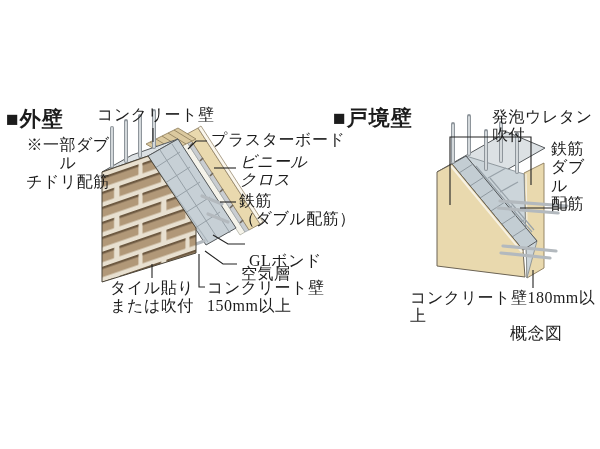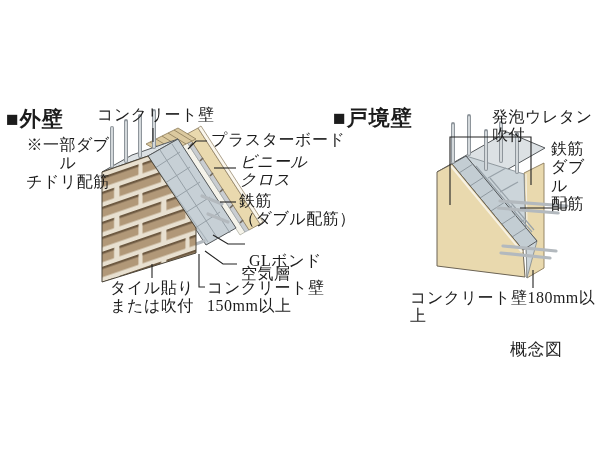--- a/index.html
+++ b/index.html
@@ -197,14 +197,14 @@
 または吹付</div>
   <div class="label fs16" style="left:207px;top:279px;">コンクリート壁
 150mm以上</div>
 
   <div class="label heading" style="left:333px;top:106px;">■戸境壁</div>
   <div class="label fs16" style="left:492px;top:108px;">発泡ウレタン吹付</div>
   <div class="label fs16" style="left:551px;top:140px;">鉄筋
 ダブル
 配筋</div>
   <div class="label fs16" style="left:410px;top:289px;">コンクリート壁180mm以上</div>
-  <div class="label fs17" style="left:510px;top:340px;">概念図</div>
+  <div class="label fs17" style="left:510px;top:324px;">概念図</div>
 </div>
 
 </body></html>

